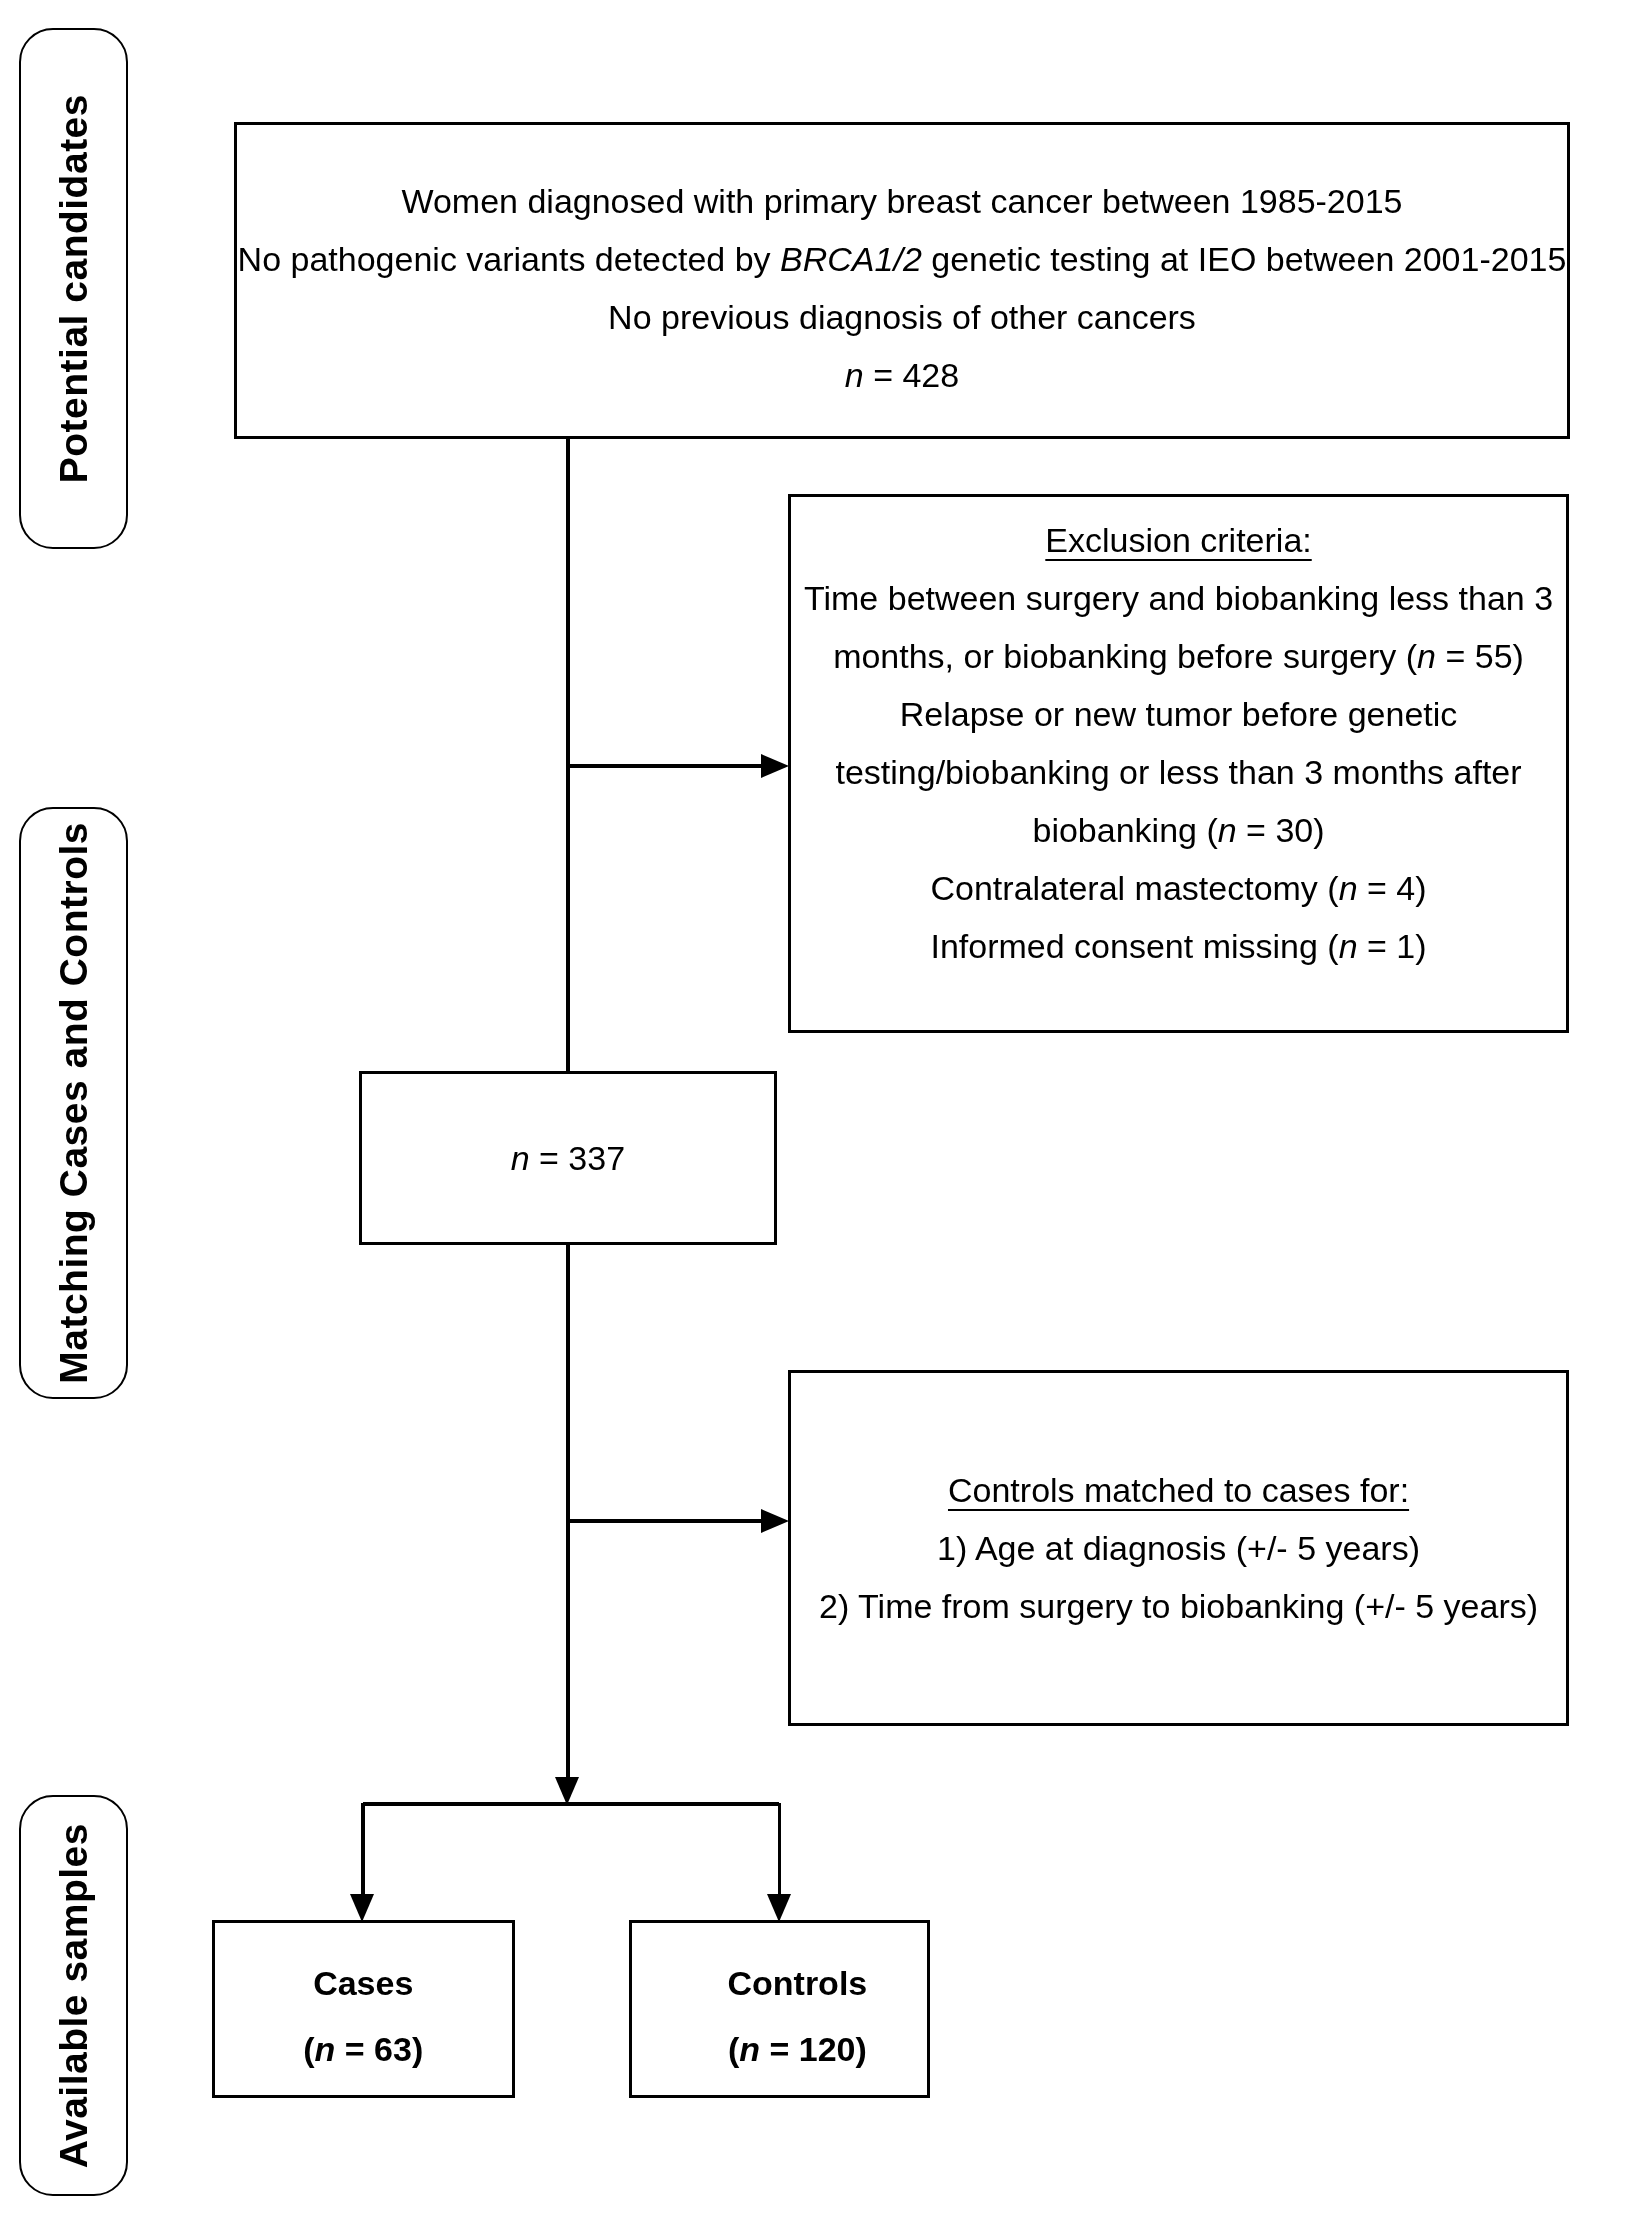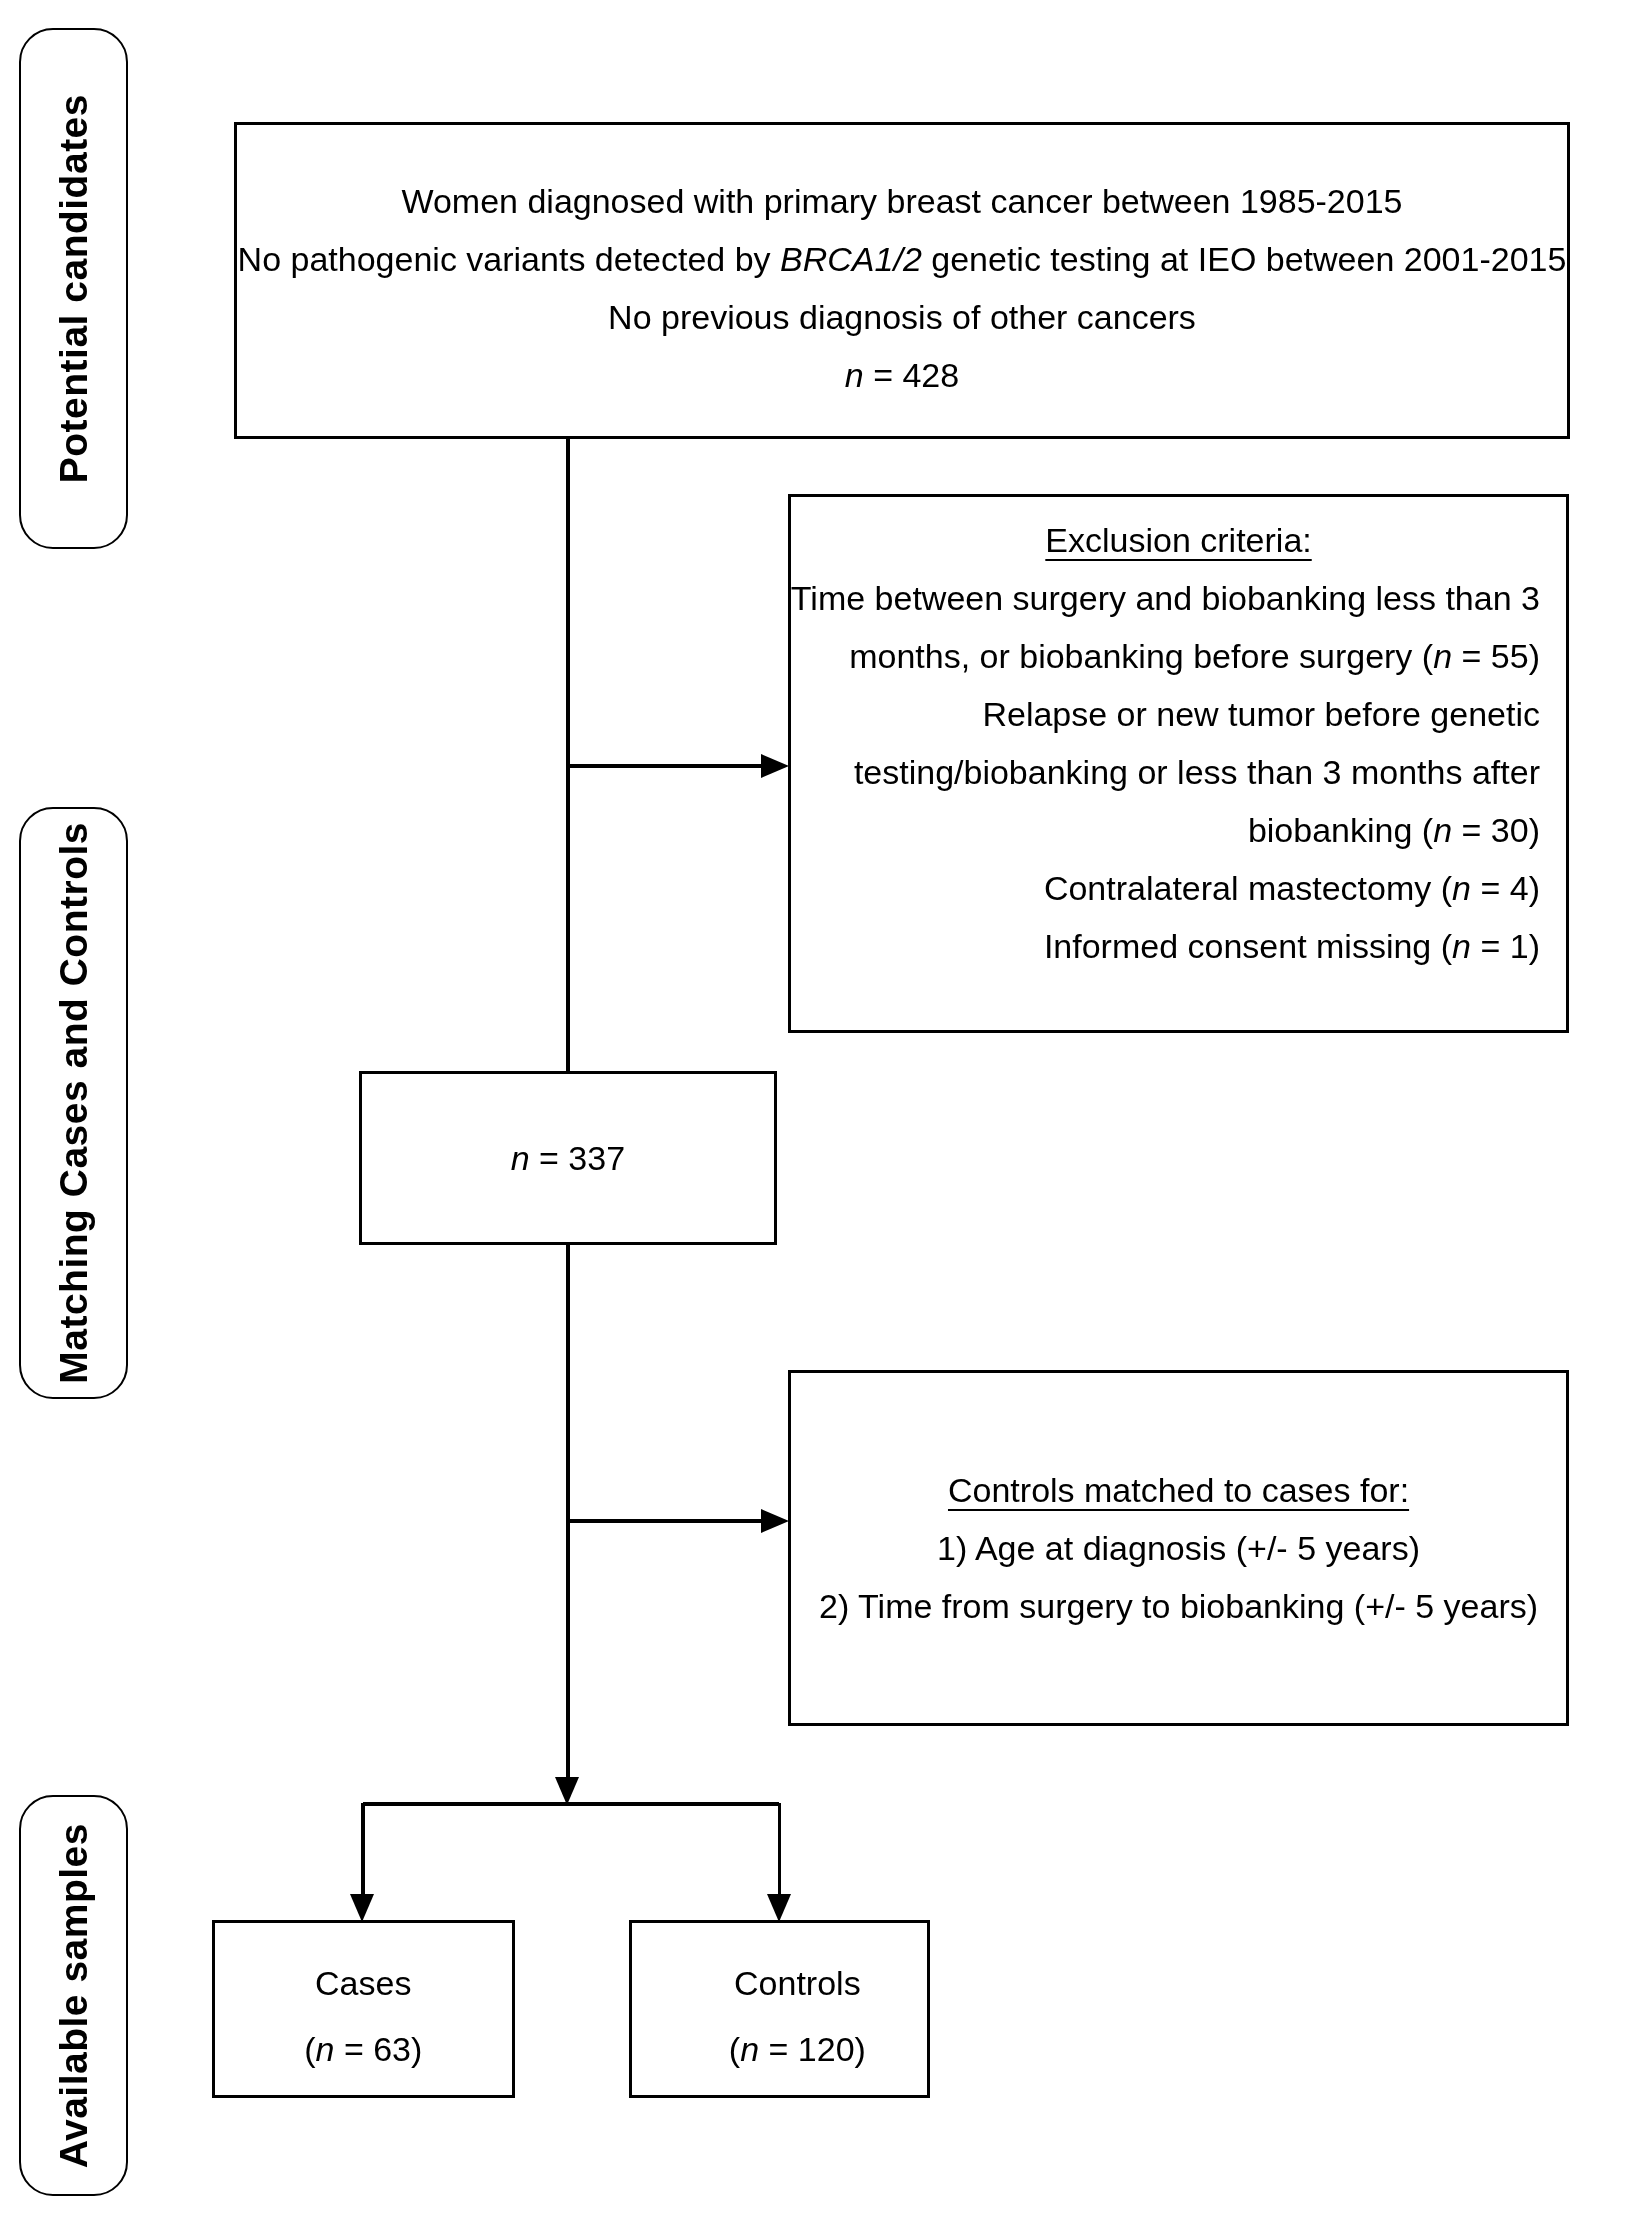--- a/index.html
+++ b/index.html
@@ -20,39 +20,39 @@
     border: 3.4px solid #000;
     background: #fff;
     box-sizing: border-box;
     display: flex;
     flex-direction: column;
     align-items: center;
     justify-content: center;
   }
   .lines { display: flex; flex-direction: column; }
   .lines.center { align-items: center; text-align: center; }
-  .lines.left { align-self: stretch; align-items: flex-end; text-align: left; }
+  .lines.left { align-self: stretch; align-items: center; text-align: left; }
   .tline { white-space: nowrap; line-height: 58px; }
   .it { font-style: italic; }
   .box-title {
     line-height: 58px;
     text-decoration: underline;
     text-decoration-thickness: 2.4px;
     text-underline-offset: 6.7px;
     white-space: nowrap;
     text-align: left;
   }
 
   .top-box    { left: 14.2%;  top: 5.5%;  width: 81.2%;  height: 14.2%; padding-top: 14px; }
   .excl-box   { left: 47.85%; top: 22.2%; width: 47.5%;  height: 24.2%; justify-content: flex-start; padding: 13.5px 26.5px; }
   .n337-box   { left: 21.8%;  top: 48.1%; width: 25.4%;  height: 7.8%; }
   .match-box  { left: 47.85%; top: 61.5%; width: 47.5%;  height: 16.0%; }
   .cases-box  { left: 12.86%; top: 86.2%; width: 18.42%; height: 8.0%; padding-top: 14.5px; }
   .ctrl-box   { left: 38.2%;  top: 86.2%; width: 18.3%;  height: 8.0%; padding-top: 14.5px; padding-left: 36px; }
-  .cases-box .lines, .ctrl-box .lines { row-gap: 7.2px; }
+  .cases-box .lines, .ctrl-box .lines { row-gap: 7.2px; font-weight: bold; }
 
   
   .stage-label {
     position: absolute;
     left: 1.17%;
     width: 6.62%;
     border: 2.9px solid #000;
     border-radius: 34px;
     background: #fff;
     box-sizing: border-box;

